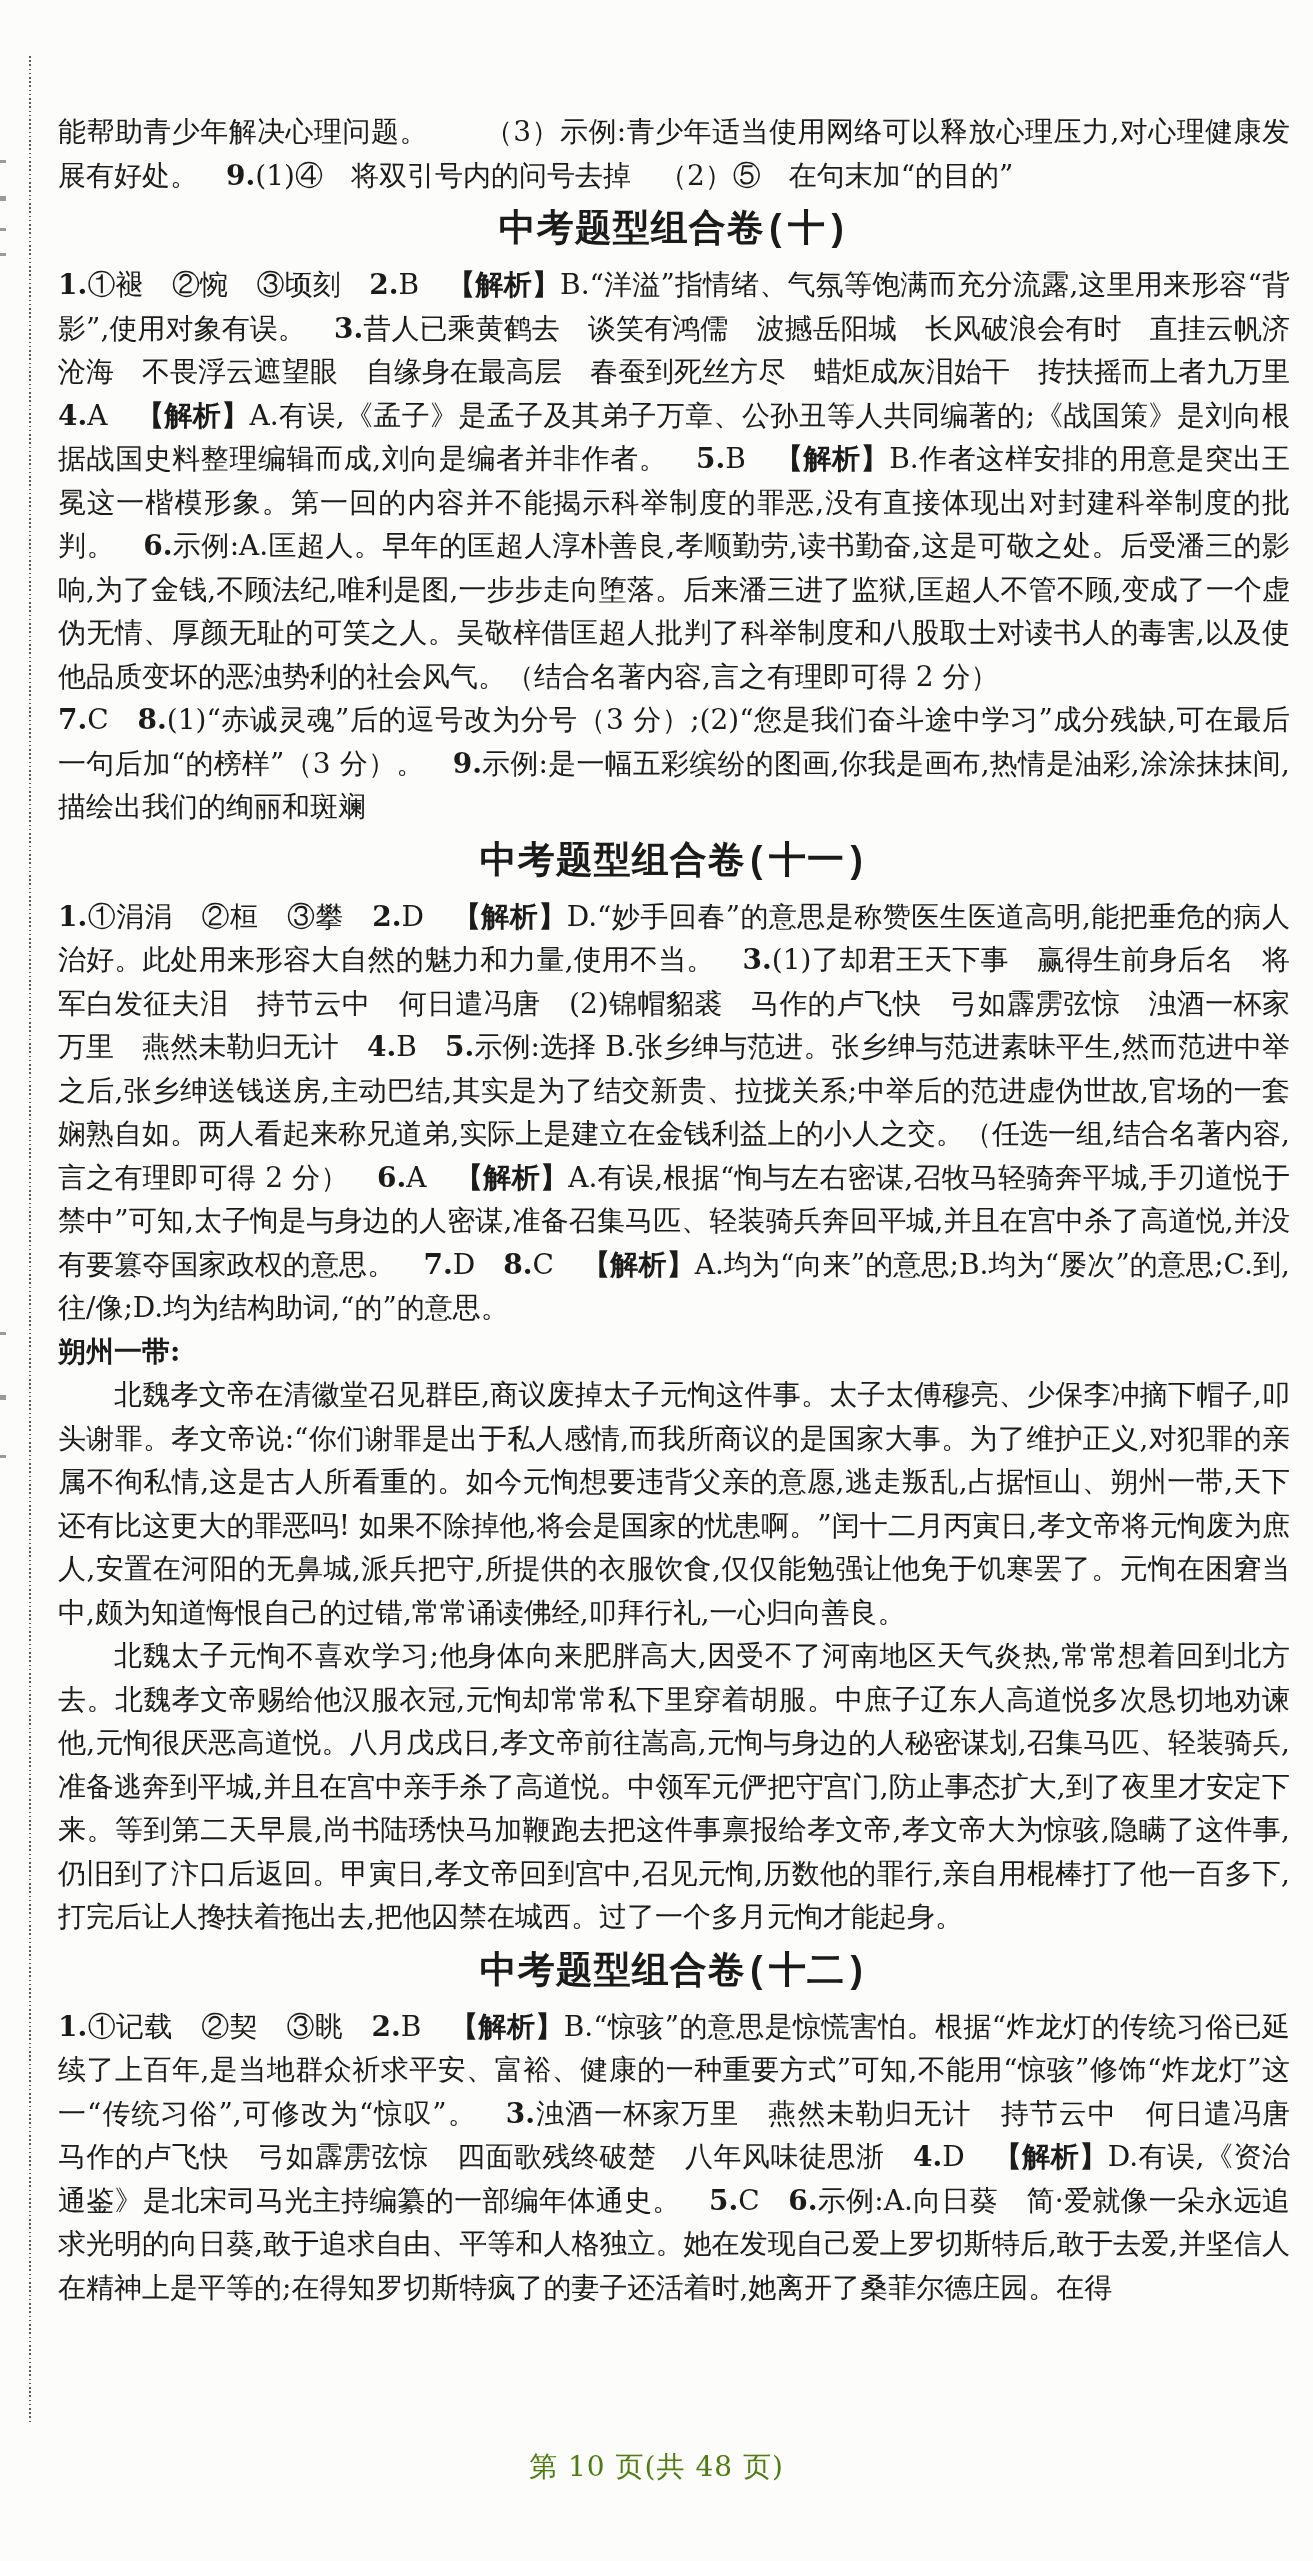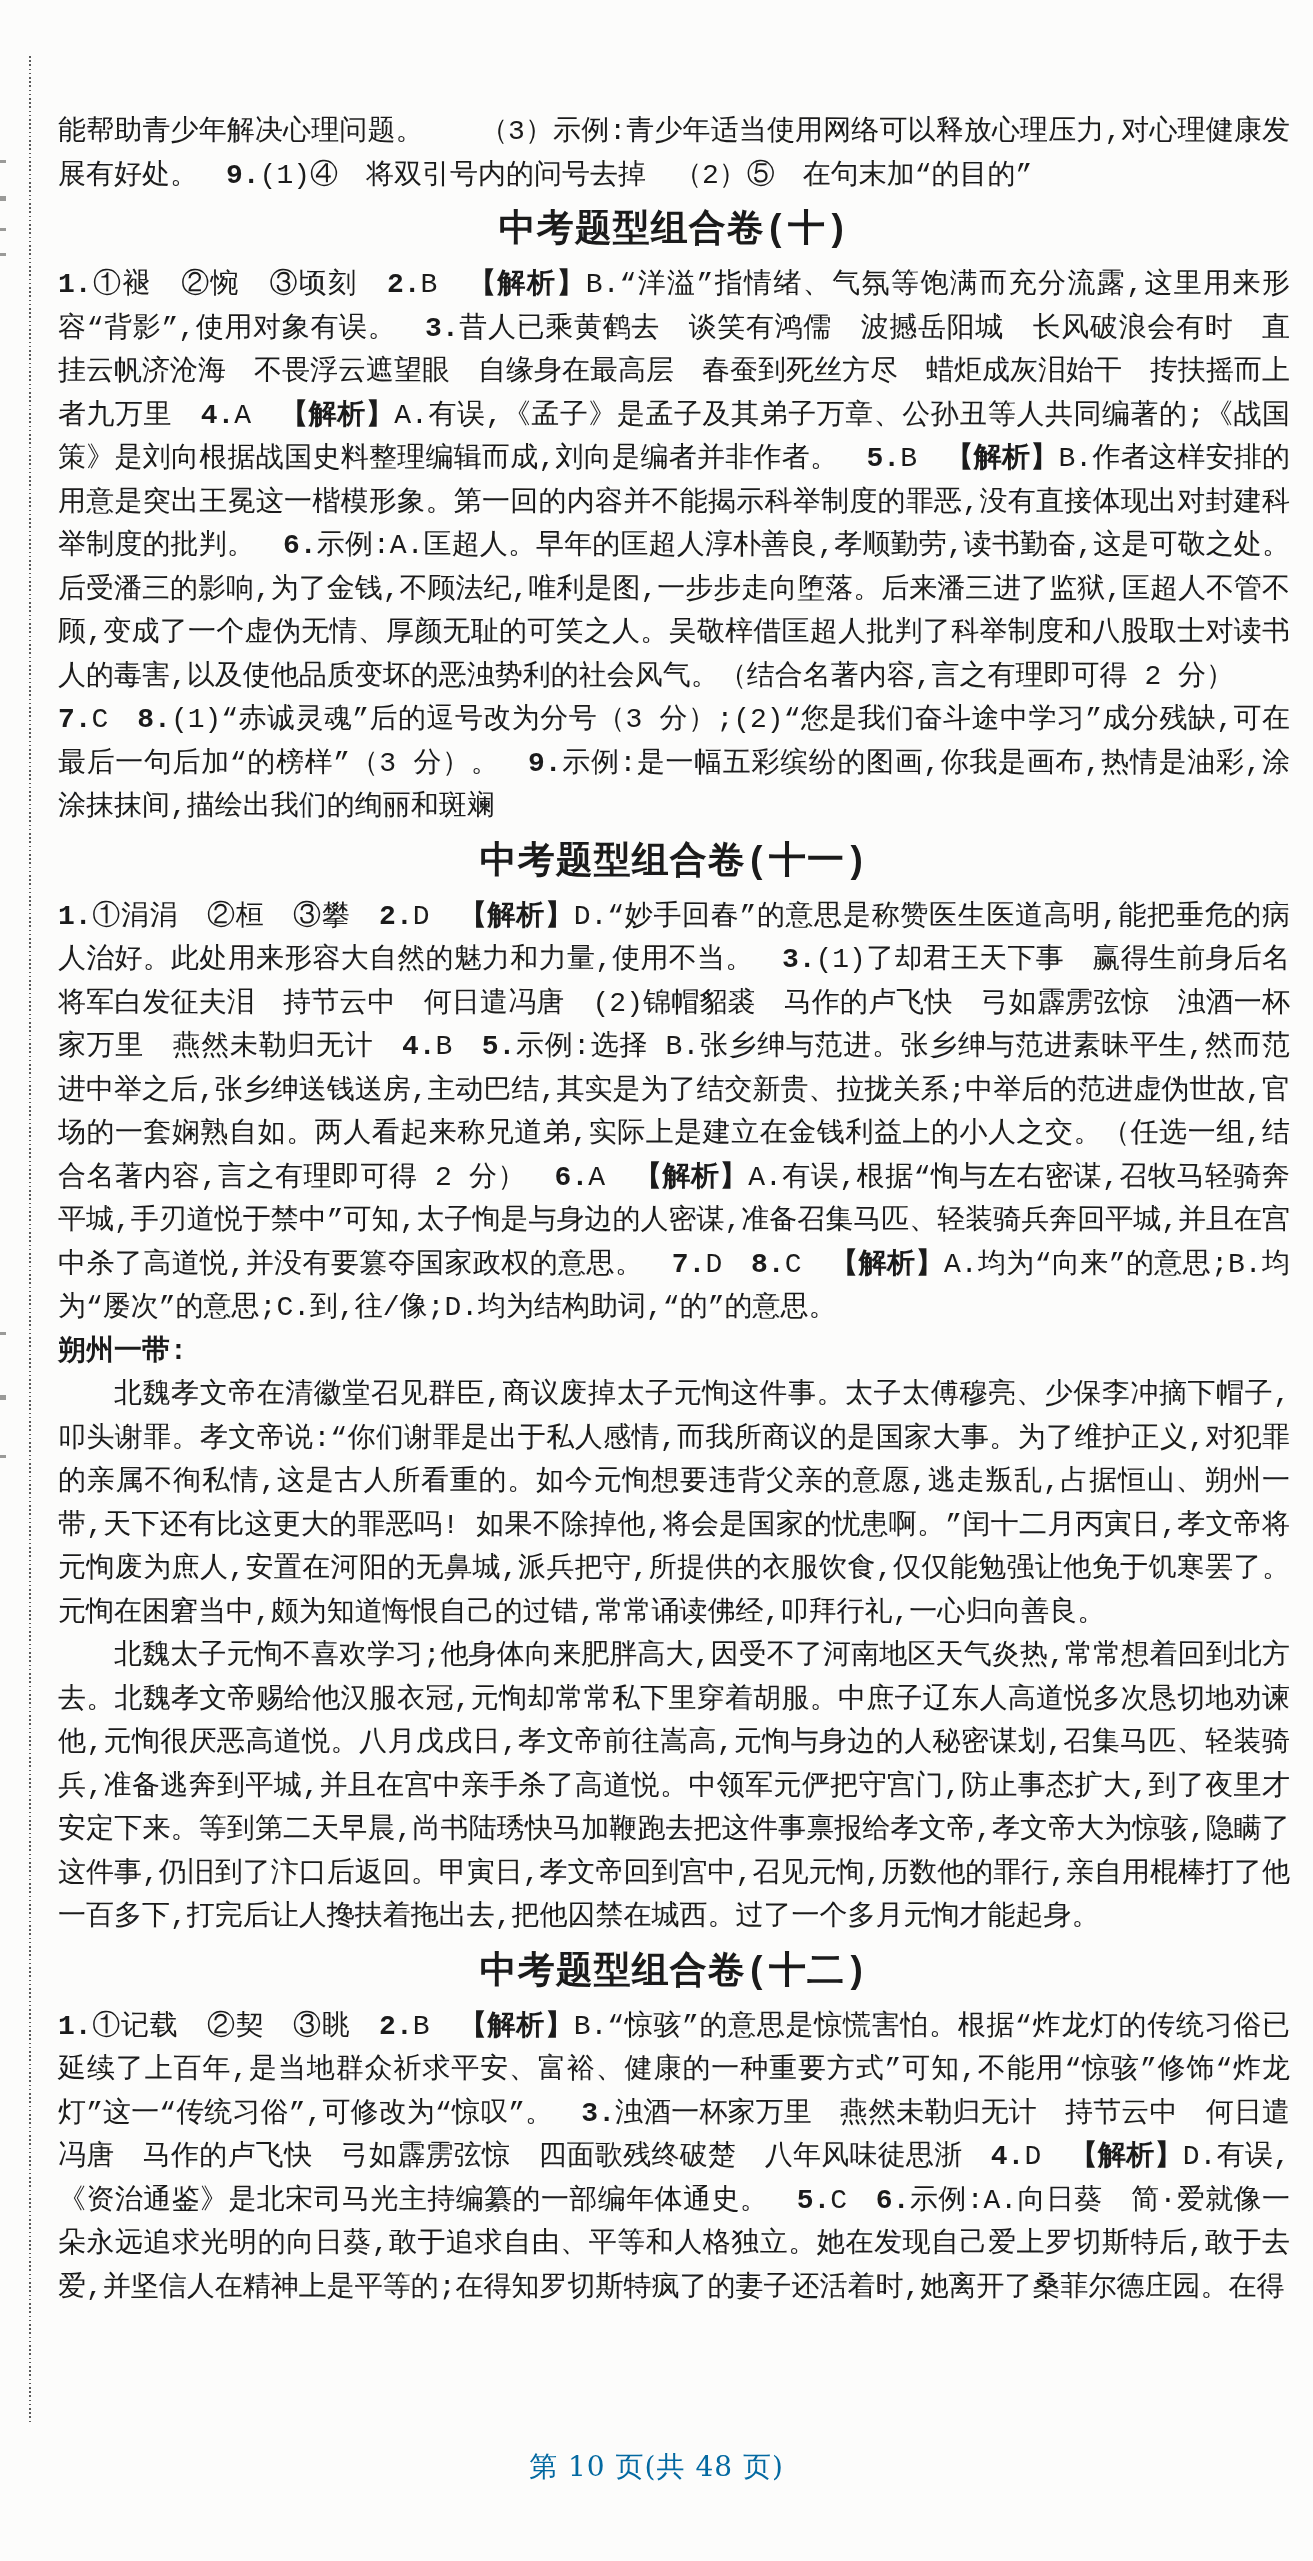--- a/index.html
+++ b/index.html
@@ -36,41 +36,40 @@
   .content {
     position: absolute;
     left: 58px; top: 110px;
     width: 1232px;
   }
   .para {
     margin: 0;
     font-size: 28px;
     line-height: 43.5px;
     text-align: justify;
-    font-family: Liberation Mono, monospace;
   }
   .para.indent { text-indent: 2em; }
   .seg-b { font-weight: bold; }
   .sec-heading {
     margin: 10px 0 9px;
     font-size: 37px;
     line-height: 47px;
     font-weight: bold;
     text-align: center;
     letter-spacing: 1px;
     font-family: Liberation Mono, monospace;
   }
   .footer {
     position: absolute;
     left: 0; top: 2448px;
     width: 1313px;
     text-align: center;
     font-size: 28px;
     letter-spacing: 1px;
-    color: #0369a1;
+    color: #4d7c0f;
   }
 </style>
 </head>
 <body>
 
 <div class="page">
   <div class="perforation"></div>
   <div class="edge-mark m1"></div>
   <div class="edge-mark m2"></div>
   <div class="edge-mark m3"></div>

